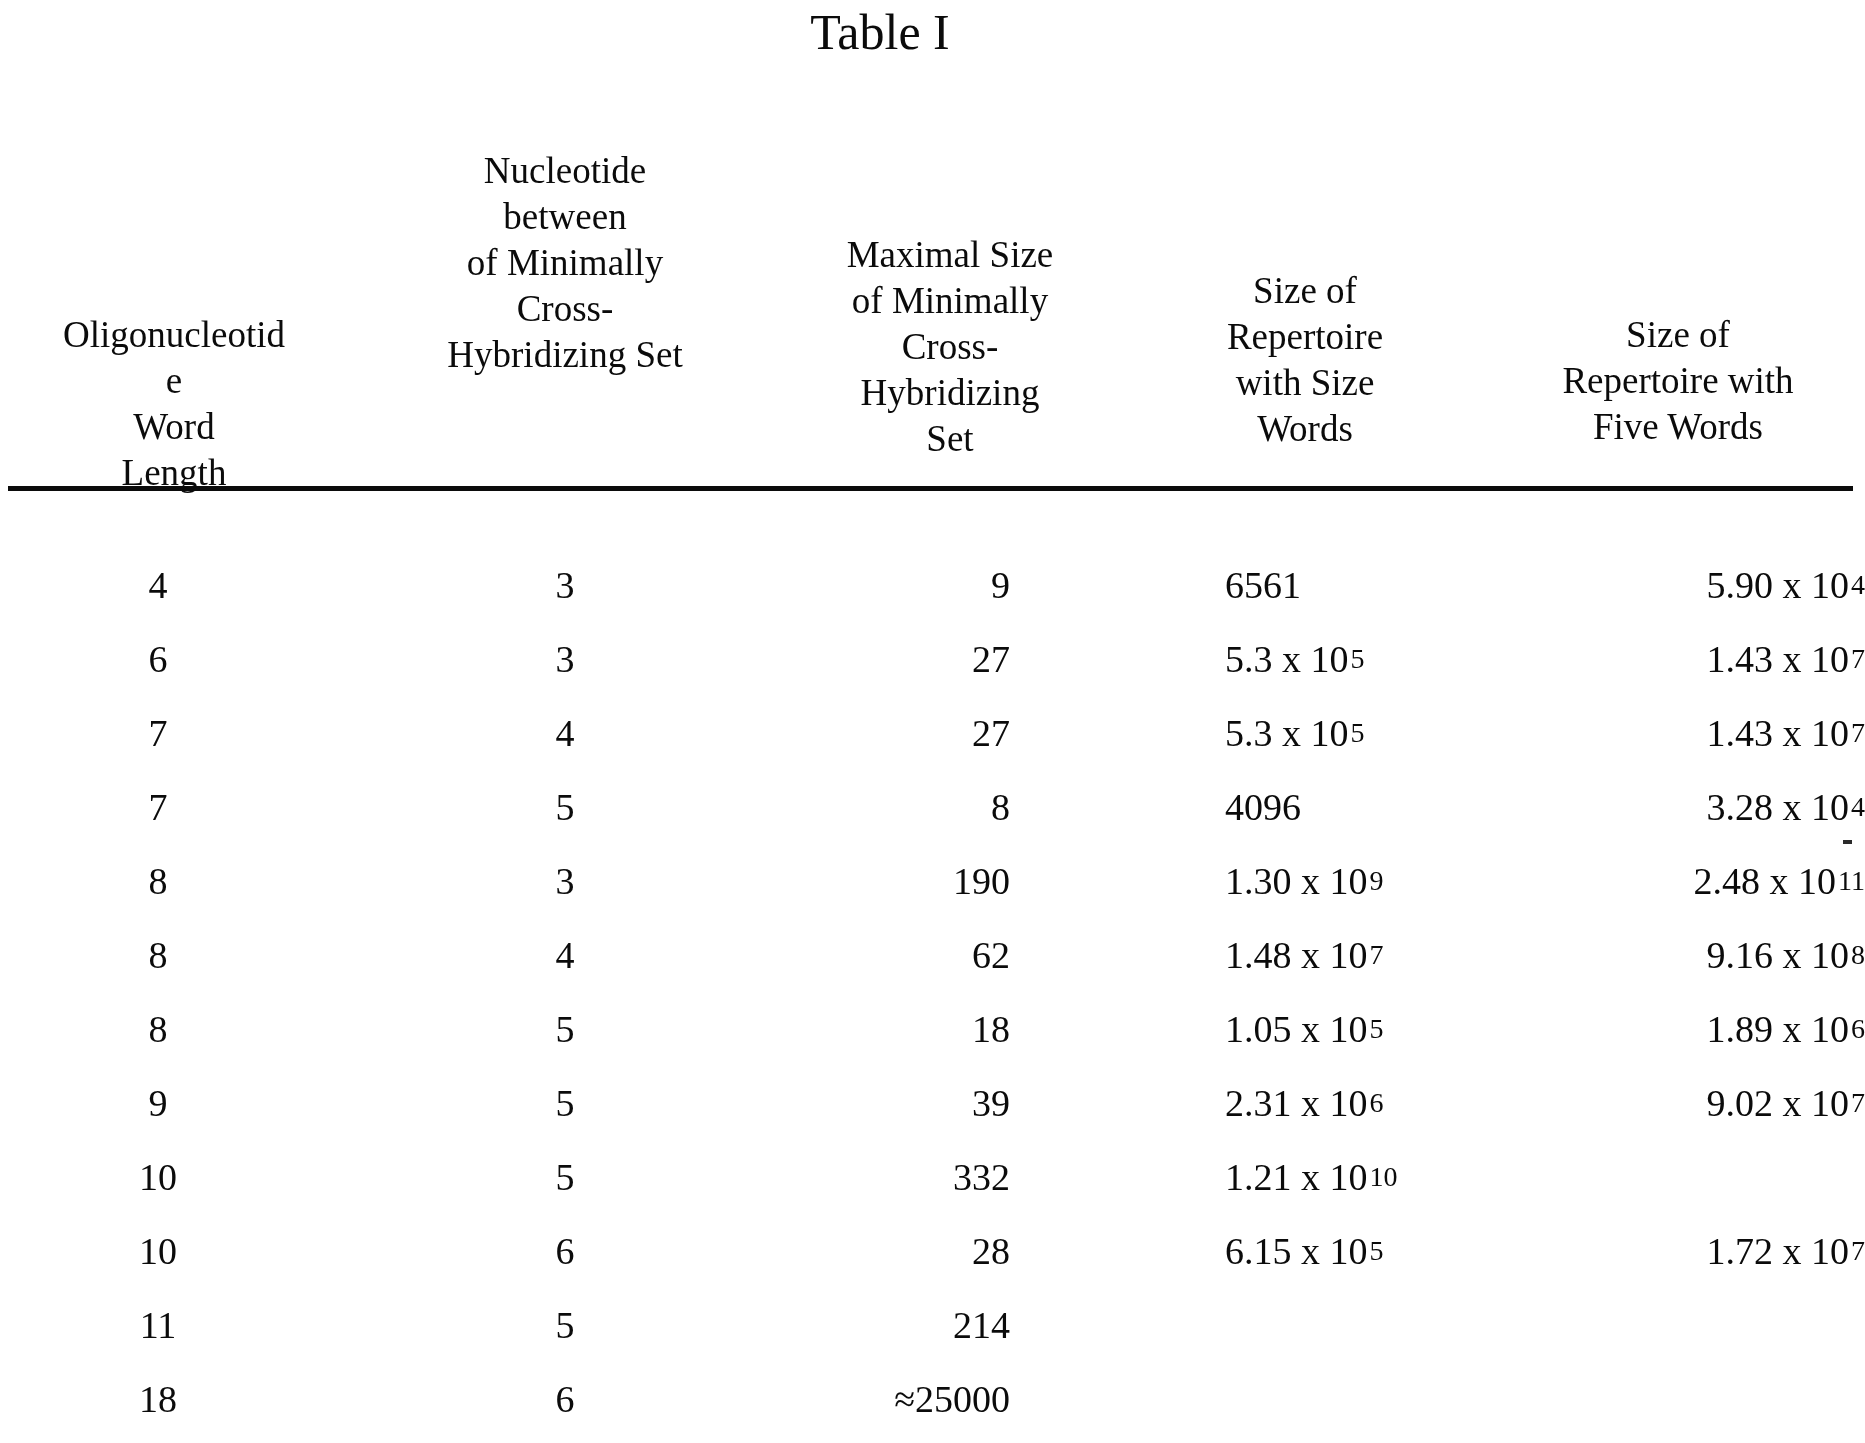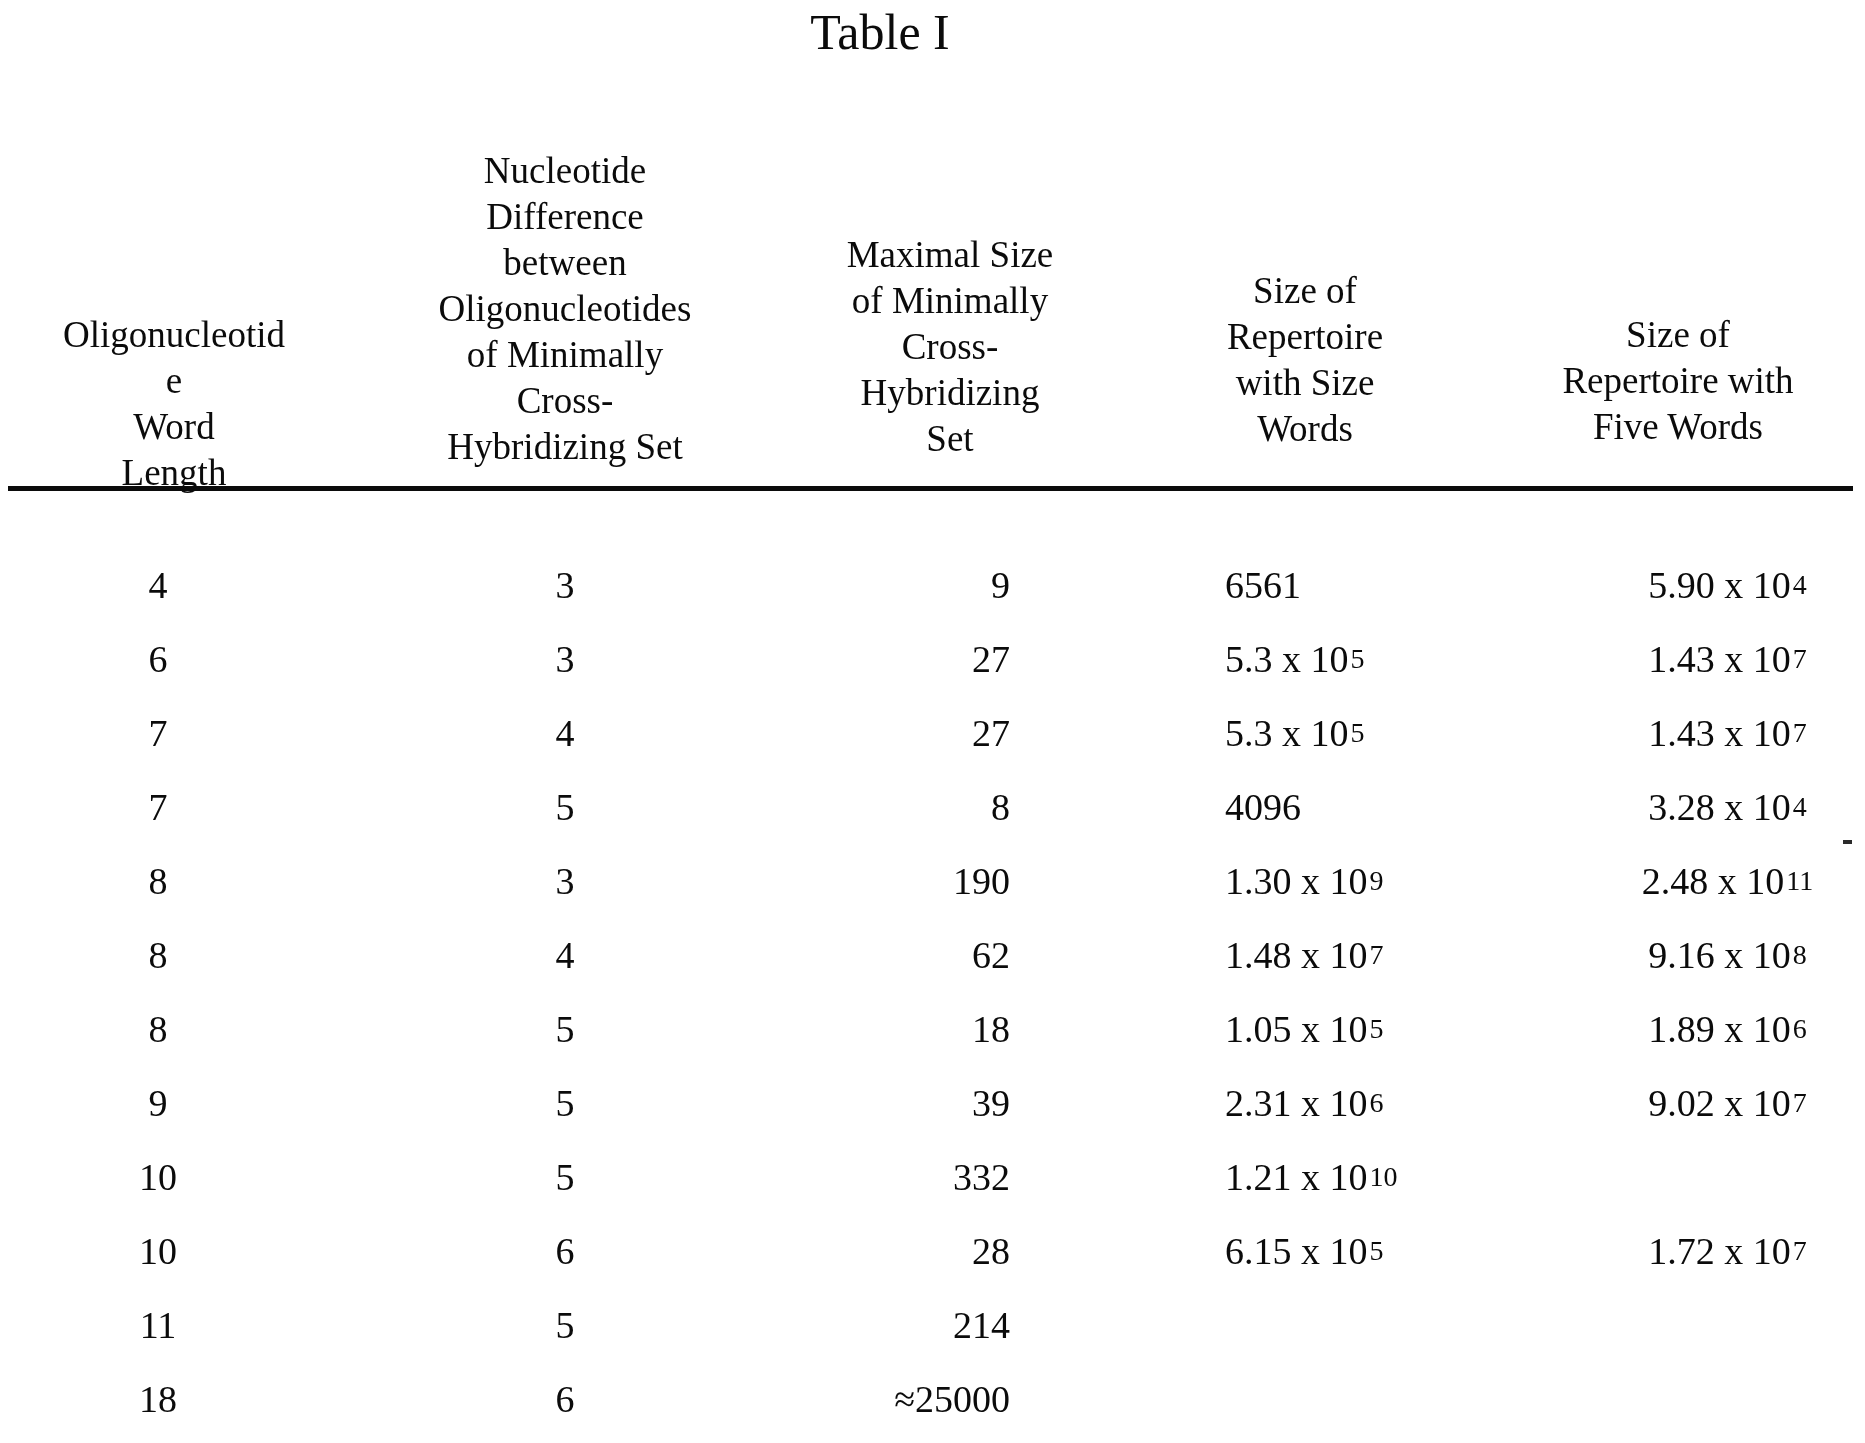--- a/index.html
+++ b/index.html
@@ -54,21 +54,21 @@
   .cell {
     height: 74px;
     display: flex;
     align-items: center;
     white-space: nowrap;
   }
   .v1 { left: 0;      width: 316px; } .v1 .cell { justify-content: center; }
   .v2 { left: 365px;  width: 400px; } .v2 .cell { justify-content: center; }
   .v3 { left: 760px;  width: 250px; } .v3 .cell { justify-content: flex-end; }
   .v4 { left: 1225px; width: 380px; } .v4 .cell { justify-content: flex-start; }
-  .v5 { left: 1590px; width: 275px; } .v5 .cell { justify-content: center; }
+  .v5 { left: 1590px; width: 275px; } .v5 .cell { justify-content: flex-end; }
   sup.expo {
     font-size: 28px;
     line-height: 0;
     vertical-align: 15px;
     margin-left: 2px;
   }
   .dash {
     position: absolute;
     left: 1843px;
     top: 840px;
@@ -85,23 +85,21 @@
   <div class="title">Table I</div>
 
   <div class="hcell h1">
       <div>Oligonucleotid</div>
       <div>e</div>
       <div>Word</div>
       <div>Length</div>
     </div>
   <div class="hcell h2">
       <div>Nucleotide</div>
-      <div>Difference</div>
       <div>between</div>
-      <div>Oligonucleotides</div>
       <div>of Minimally</div>
       <div>Cross-</div>
       <div>Hybridizing Set</div>
     </div>
   <div class="hcell h3">
       <div>Maximal Size</div>
       <div>of Minimally</div>
       <div>Cross-</div>
       <div>Hybridizing</div>
       <div>Set</div>

